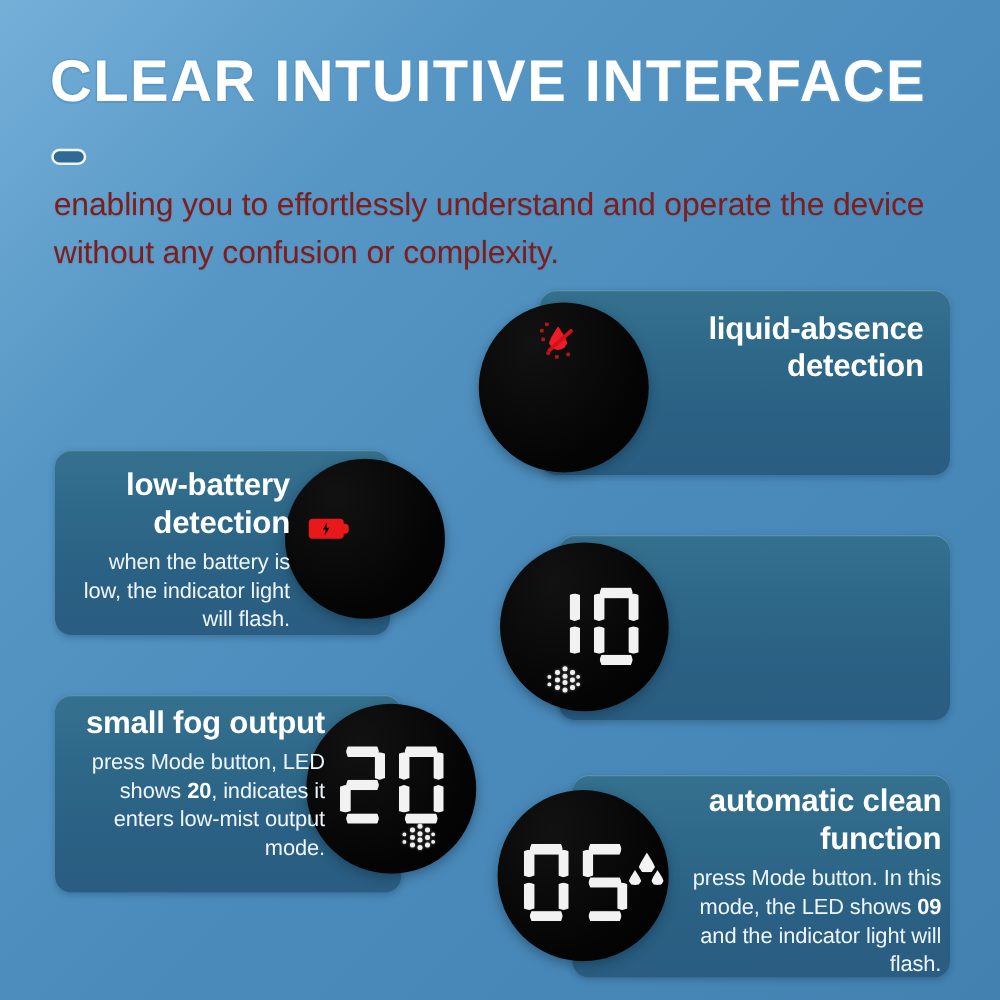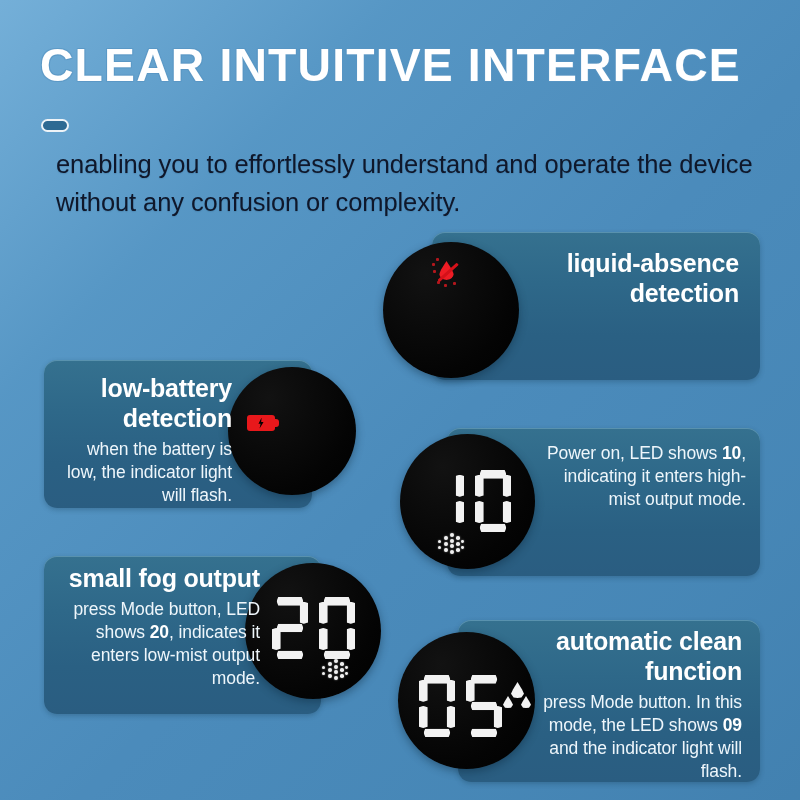--- a/index.html
+++ b/index.html
@@ -84,24 +84,23 @@
   }
 
   #subtitle {
     position: absolute;
     left: 43px;
     top: 145px;
     width: 700px;
     font-size: 25.5px;
     line-height: 38px;
     font-weight: 400;
-    color: #0f172a;
+    color: #7f1d1d;
     letter-spacing: -0.1px;
     text-shadow: 0 1px 1px rgba(55,110,150,0.35);
-    margin-left: 13px;
   }
 
   
   .card {
     position: absolute;
     border-radius: 13px;
     background: linear-gradient(180deg, #35718f 0%, #2e6889 35%, #2a6083 70%, #2a5d81 100%);
     box-shadow:
       0 2px 5px rgba(20,55,80,0.30),
       inset 0 1px 0 rgba(150,200,225,0.38);
@@ -300,21 +299,20 @@
       <span style="left: 13px; top: 16.8px; width: 4.2px; height: 4.2px;"></span>
       <span style="left: 19px; top: 3px; width: 3.6px; height: 3.6px;"></span>
       <span style="left: 19px; top: 9px; width: 3.6px; height: 3.6px;"></span>
       <span style="left: 19px; top: 15px; width: 3.6px; height: 3.6px;"></span>
       <span style="left: 24px; top: 7px; width: 2.8px; height: 2.8px;"></span>
       <span style="left: 24px; top: 13px; width: 2.8px; height: 2.8px;"></span>
     </div>
 </div>
 
 <div class="card-text" style="left:546px; top:437px; width:200px;">
-  <div class="card-desc">Power on, LED shows <b>10</b>, indicating it enters high-mist output mode.</div>
 </div>
 
 <div class="card" style="left:44px; top:556px; width:277px; height:158px;"></div>
 
 <div class="circle" style="left:245px; top:563px; width:136px; height:136px;">
   <div class="led" style="left: 27px; top: 34px; gap: 11px;">
       <div class="digit" style="width: 36px; height: 62px;">
         <div class="seg" style="left: 4.675px; top: 0px; width: 26.65px; height: 8.5px; clip-path: polygon(6% 0%, 94% 0%, 100% 50%, 94% 100%, 6% 100%, 0% 50%);"></div>
         <div class="seg" style="left: 27.5px; top: 4.675px; width: 8.5px; height: 22.075px; clip-path: polygon(0% 6%, 50% 0%, 100% 6%, 100% 94%, 50% 100%, 0% 94%);"></div>
         <div class="seg" style="left: 4.675px; top: 26.75px; width: 26.65px; height: 8.5px; clip-path: polygon(6% 0%, 94% 0%, 100% 50%, 94% 100%, 6% 100%, 0% 50%);"></div>
@@ -373,16 +371,16 @@
         <div class="seg" style="left: 4.675px; top: 53.5px; width: 26.65px; height: 8.5px; clip-path: polygon(6% 0%, 94% 0%, 100% 50%, 94% 100%, 6% 100%, 0% 50%);"></div>
       </div>
     </div>
   <div class="clean" style="left:105px; top:50px; width:28px; height:28px;">
     <div class="d" style="left:8px;  top:0px;  width:13px; height:16px;"></div>
     <div class="d" style="left:0px;  top:14px; width:10px; height:12px;"></div>
     <div class="d" style="left:18px; top:14px; width:10px; height:12px;"></div>
   </div>
 </div>
 
-<div class="card-text" style="left:534px; top:626px; width:208px;">
+<div class="card-text" style="left:545px; top:626px; width:208px;">
   <div class="card-title">automatic clean function</div>
   <div class="card-desc">press Mode button. In this mode, the LED shows <b>09</b> and the indicator light will flash.</div>
 </div>
 
 </body></html>

